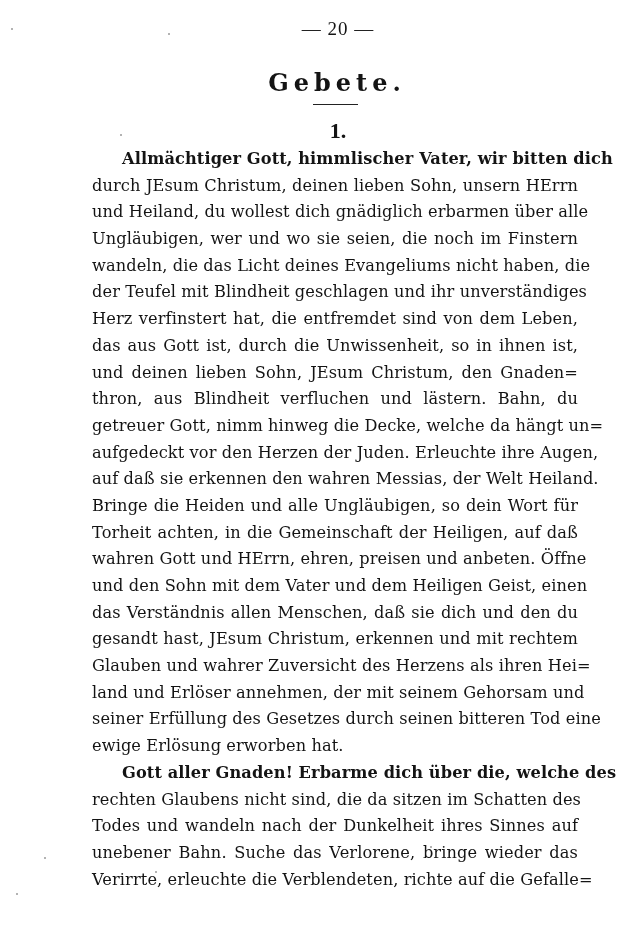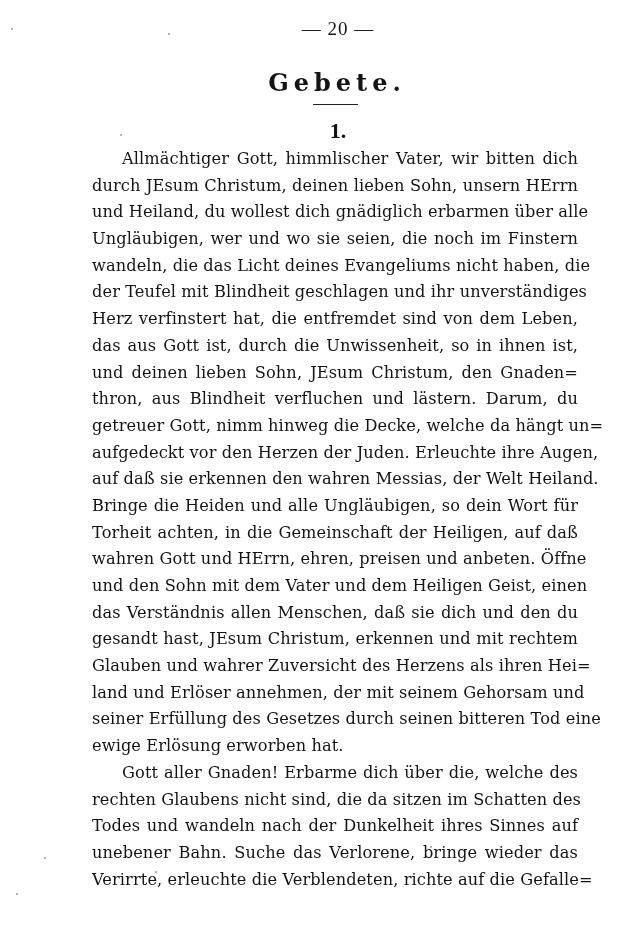--- a/index.html
+++ b/index.html
@@ -65,20 +65,21 @@
     height: 26.7px;
     line-height: 26.7px;
     font-size: 16.2px;
     white-space: nowrap;
     text-align: justify;
     text-align-last: justify;
     letter-spacing: 0.1px;
   }
   .line.indent {
     padding-left: 30px;
+    font-weight: bold;
   }
   .line.last {
     text-align-last: left;
   }
   .speck {
     position: absolute;
     width: 2px;
     height: 2px;
     background: #9a9a9a;
     border-radius: 1px;
@@ -96,21 +97,21 @@
 
   <span class="line indent">Allmächtiger Gott, himmlischer Vater, wir bitten dich</span>
   <span class="line">durch JEsum Christum, deinen lieben Sohn, unsern HErrn</span>
   <span class="line">und Heiland, du wollest dich gnädiglich erbarmen über alle</span>
   <span class="line">Ungläubigen, wer und wo sie seien, die noch im Finstern</span>
   <span class="line">wandeln, die das Licht deines Evangeliums nicht haben, die</span>
   <span class="line">der Teufel mit Blindheit geschlagen und ihr unverständiges</span>
   <span class="line">Herz verfinstert hat, die entfremdet sind von dem Leben,</span>
   <span class="line">das aus Gott ist, durch die Unwissenheit, so in ihnen ist,</span>
   <span class="line">und deinen lieben Sohn, JEsum Christum, den Gnaden=</span>
-  <span class="line">thron, aus Blindheit verfluchen und lästern.  Darum, du</span>
+  <span class="line">thron, aus Blindheit verfluchen und lästern.  Bahn, du</span>
   <span class="line">getreuer Gott, nimm hinweg die Decke, welche da hängt un=</span>
   <span class="line">aufgedeckt vor den Herzen der Juden.  Erleuchte ihre Augen,</span>
   <span class="line">auf daß sie erkennen den wahren Messias, der Welt Heiland.</span>
   <span class="line">Bringe die Heiden und alle Ungläubigen, so dein Wort für</span>
   <span class="line">Torheit achten, in die Gemeinschaft der Heiligen, auf daß</span>
   <span class="line">wahren Gott und HErrn, ehren, preisen und anbeten.  Öffne</span>
   <span class="line">und den Sohn mit dem Vater und dem Heiligen Geist, einen</span>
   <span class="line">das Verständnis allen Menschen, daß sie dich und den du</span>
   <span class="line">gesandt hast, JEsum Christum, erkennen und mit rechtem</span>
   <span class="line">Glauben und wahrer Zuversicht des Herzens als ihren Hei=</span>

